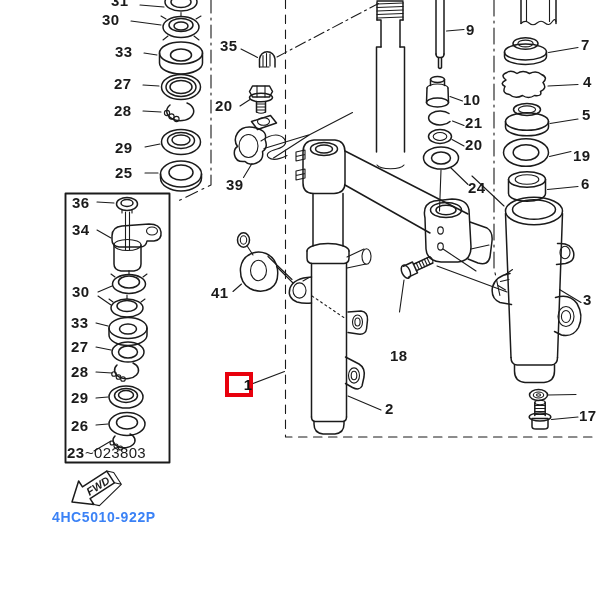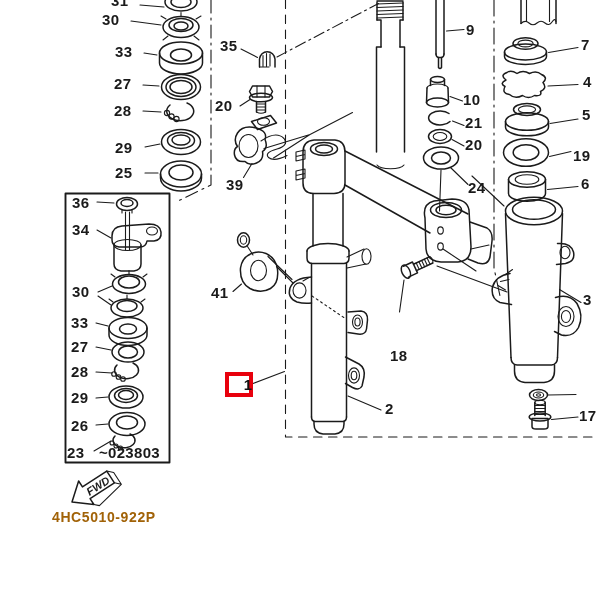--- a/index.html
+++ b/index.html
@@ -12,21 +12,21 @@
     fill:none;stroke:#1b1b1b;stroke-width:1.5;stroke-linecap:round;stroke-linejoin:round;
   }
   #art .thin{stroke-width:1.1;}
   #art .bold{stroke-width:1.9;}
   #art text{fill:#1b1b1b;stroke:none;font-family:"Liberation Sans",sans-serif;}
   .part-label{
     position:absolute;font-size:15px;font-weight:600;color:#1a1a1a;
     white-space:nowrap;line-height:1;letter-spacing:.3px;
   }
   .code-label{
-    position:absolute;font-size:14px;font-weight:700;color:#a16207;
+    position:absolute;font-size:14px;font-weight:700;color:#3b82f6;
     letter-spacing:.6px;white-space:nowrap;
   }
   #highlight-box{
     position:absolute;border-style:solid;border-width:4.5px;border-color:#e8000d;
     background:#ffffff;
   }
   #highlight-box span{
     position:absolute;right:-3px;top:0px;font-size:15px;font-weight:700;color:#111;
   }
 </style>
@@ -359,16 +359,16 @@
       <div class="part-label" style="left: 581px; top: 37px;">7</div>
       <div class="part-label" style="left: 583px; top: 74px;">4</div>
       <div class="part-label" style="left: 582px; top: 107px;">5</div>
       <div class="part-label" style="left: 573px; top: 140px; margin-top: 8px;">19</div>
       <div class="part-label" style="left: 581px; top: 176px;">6</div>
       <div class="part-label" style="left: 583px; top: 292px;">3</div>
       <div class="part-label" style="left: 577px; top: 385px; margin-left: 44px;">15</div>
       <div class="part-label" style="left: 579px; top: 408px;">17</div>
     </div>
 
-  <div class="part-label" style="left:99px;top:445px;font-weight:700;">~023803</div>
+  <div class="part-label" style="left:85px;top:445px;font-weight:400;">~023803</div>
 
   <div class="code-label" style="left:52px;top:509px;">4HC5010-922P</div>
 </div>
 
 </body></html>

